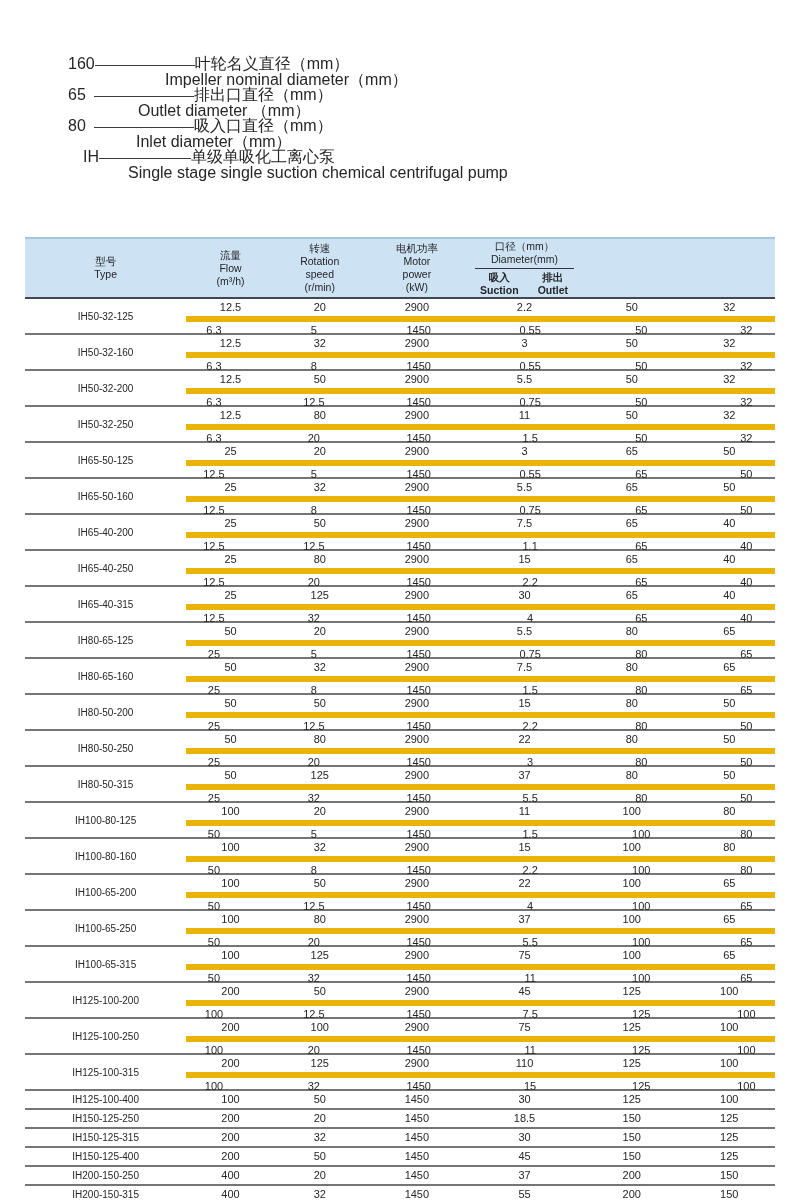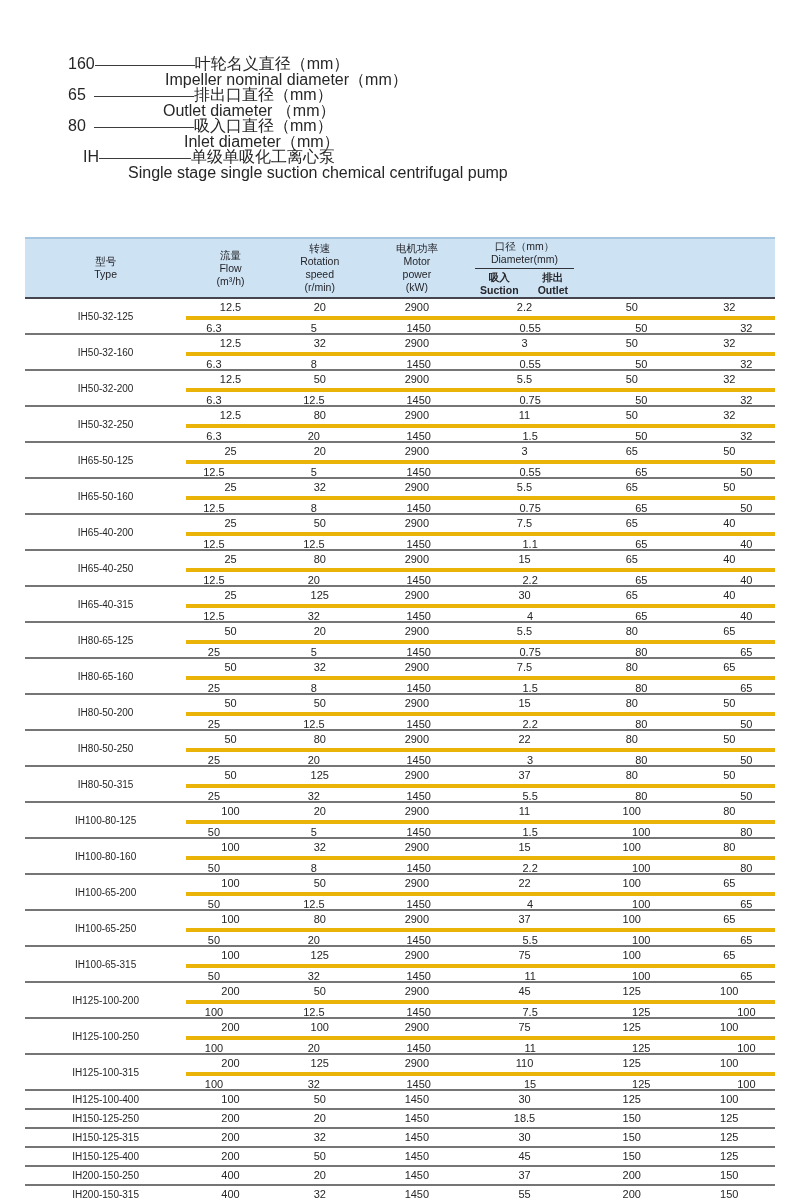--- a/index.html
+++ b/index.html
@@ -6,22 +6,22 @@
   html,body { width:800px; background:#ffffff; font-family:"Liberation Sans", sans-serif; }
   body { height:1201px; color:#262626; }
 
   
   .legend { padding:56px 0 0 68px; font-size:16px; }
   .legend-line { height:16px; line-height:16px; white-space:nowrap; }
   .code { display:inline-block; min-width:26px; }
   .rule { display:inline-block; width:100px; height:1px; background:#3c3c3c; vertical-align:3px; }
   .legend-en { height:15px; line-height:15px; }
   .i0 .legend-en { margin-left:97px; }
-  .i1 .legend-en { margin-left:95px; }
-  .i2 .legend-en { margin-left:116px; }
+  .i1 .legend-en { margin-left:70px; }
+  .i2 .legend-en { margin-left:68px; }
   .i3 .code { margin-left:15px; min-width:0; }
   .i3 .rule { width:92px; }
   .i3 .legend-en { margin-left:60px; }
 
   
   .spec-table { margin:57px 25px 0 25px; }
   .thead {
     display:grid;
     grid-template-columns:21.5% 11.8% 12% 13.9% 14.8% 26%;
     background:#cde2f2;
@@ -38,21 +38,21 @@
 
   .tbody { border-bottom:2px solid #8f8f8f; font-size:11px; }
   .group { display:grid; grid-template-columns:21.5% 1fr; align-items:center; }
   .group + .group { border-top:2px solid #757575; }
   .cell.type { text-align:center; font-size:10px; }
   .row {
     display:grid;
     grid-template-columns:11.8fr 12fr 13.9fr 14.8fr 13.8fr 12.2fr;
     height:17px; line-height:17px; text-align:center;
   }
-  .row + .row { border-top:4px solid #eab308;gap:44px; }
+  .row + .row { border-top:6px solid #eab308;gap:44px; }
 </style>
 </head>
 <body>
 
 <section class="legend">
   <div class="legend-item i0">
     <div class="legend-line">
       <span class="code">160</span><span class="rule"></span><span class="zh">叶轮名义直径（mm）</span>
     </div>
     <div class="legend-en">Impeller nominal diameter（mm）</div>

